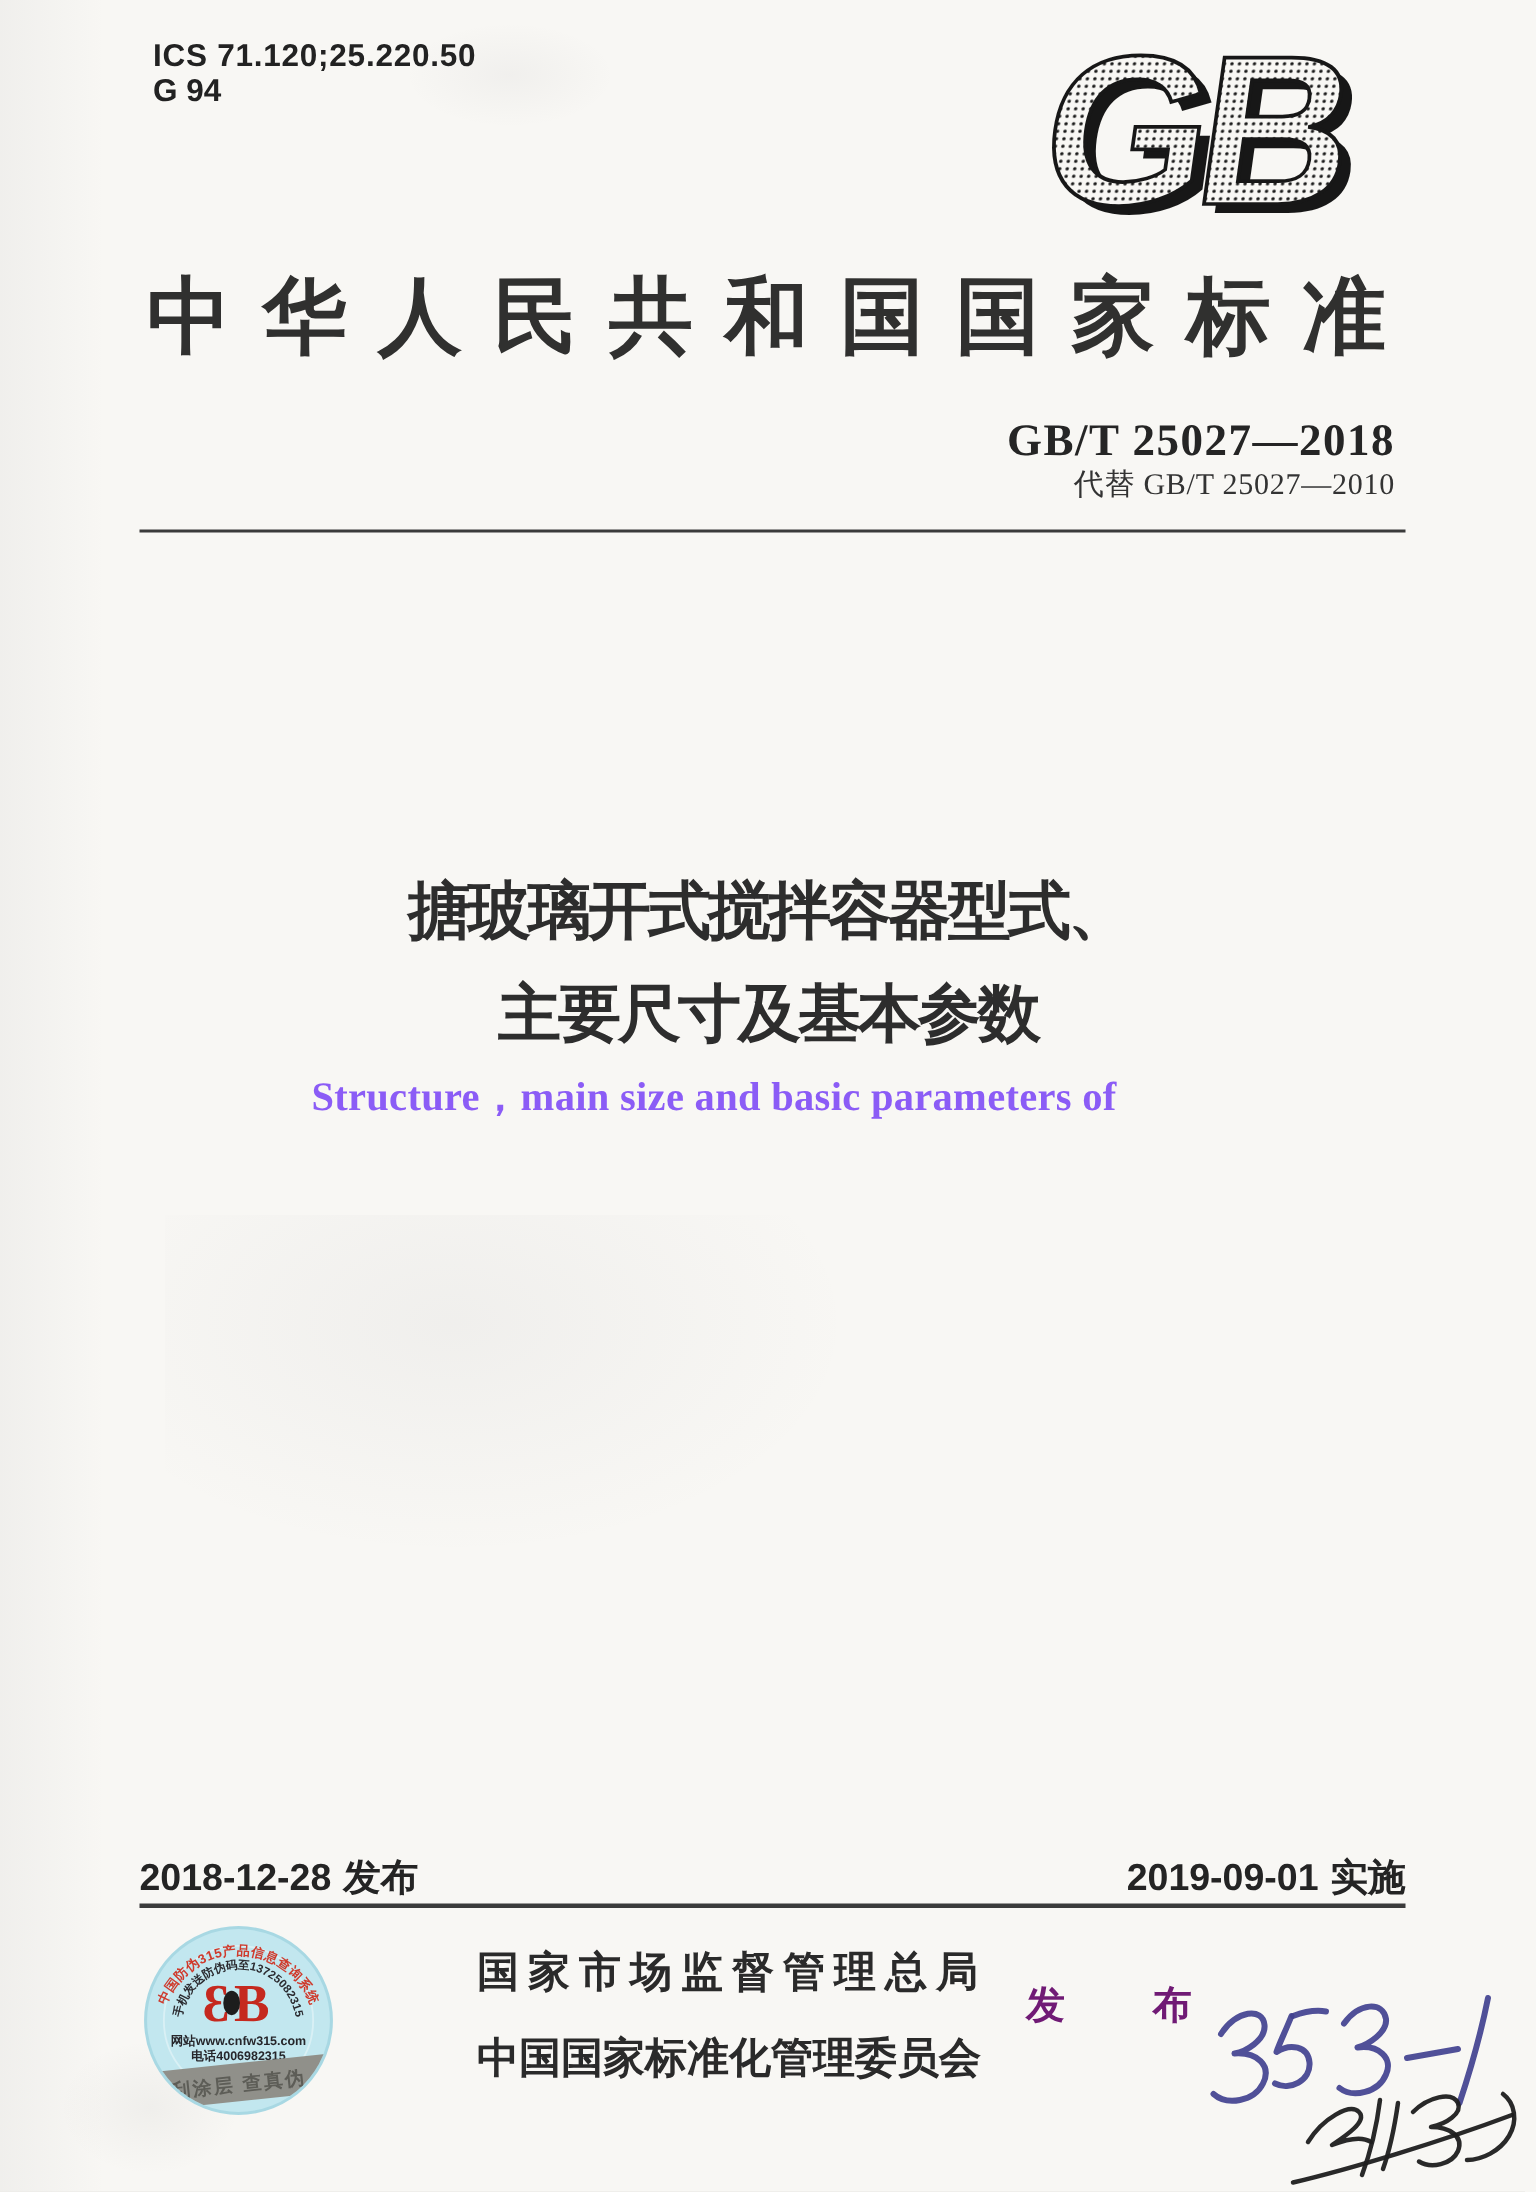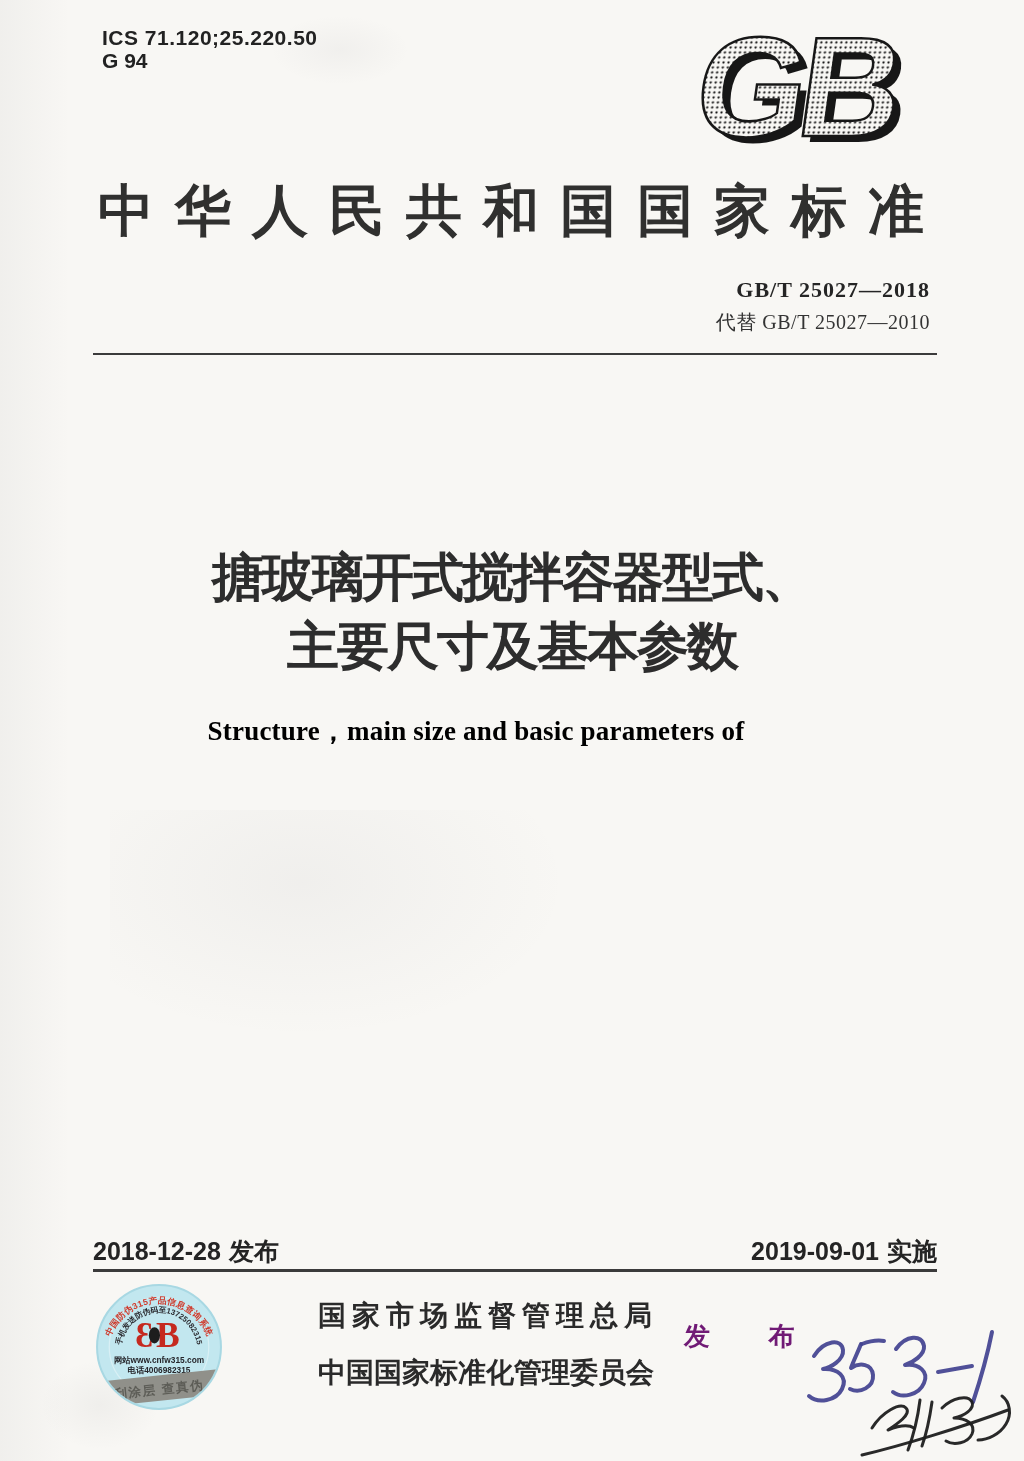--- a/index.html
+++ b/index.html
@@ -31,33 +31,33 @@
   .gb-logo{position:absolute;left:683px;top:20px;width:228px;height:132px;}
   .gb-shadow{font-family:"Liberation Sans", sans-serif;font-weight:900;font-size:142px;
     letter-spacing:-8px;fill:#171717;}
   .gb-face{font-family:"Liberation Sans", sans-serif;font-weight:900;font-size:142px;
     letter-spacing:-8px;fill:url(#halftone);stroke:#171717;stroke-width:2.5px;}
 
   .nat-title{position:absolute;left:98px;top:174px;width:860px;
     font-weight:700;font-size:56px;letter-spacing:21px;white-space:nowrap;color:#30302f;}
 
   .std-code{position:absolute;right:94px;top:277px;text-align:right;
-    font-weight:700;font-size:22px;letter-spacing:1px;color:#252525;}
+    font-weight:700;font-size:30px;letter-spacing:1px;color:#252525;}
   .replaces{position:absolute;right:94px;top:309px;text-align:right;
     font-size:20px;letter-spacing:.5px;color:#333;}
 
   .rule{position:absolute;left:93px;width:844px;background:#3b3b3b;}
   .rule-top{top:353px;height:2px;}
   .rule-bottom{top:1269px;height:3px;}
 
-  .main-title{position:absolute;left:0;top:543px;width:1024px;text-align:center;
+  .main-title{position:absolute;left:0;top:572px;width:1024px;text-align:center;
     font-family:"Liberation Sans", sans-serif;font-weight:700;color:#2d2d2d;
-    font-size:52px;line-height:69px;letter-spacing:-2px;}
+    font-size:42px;line-height:69px;letter-spacing:-2px;}
   .en-title{position:absolute;left:0;top:712px;width:952px;text-align:center;
-    font-weight:700;font-size:27px;line-height:38px;color:#000000;letter-spacing:.2px;}
+    font-weight:700;font-size:27px;line-height:38px;color:#8b5cf6;letter-spacing:.2px;}
 
   .dates{position:absolute;left:93px;top:1235px;width:844px;
     display:flex;justify-content:space-between;
     font-family:"Liberation Sans", sans-serif;font-weight:600;font-size:25px;color:#242424;}
   .dates .lbl{margin-left:8px;}
 
   .seal{position:absolute;left:94px;top:1282px;width:130px;height:130px;}
   .seal-arc-red{font-family:"Liberation Sans", sans-serif;font-size:8.6px;font-weight:700;fill:#cf3a2c;letter-spacing:.4px;}
   .seal-arc-black{font-family:"Liberation Sans", sans-serif;font-size:7.6px;font-weight:600;fill:#2b2b30;}
   .seal-logo-glyph{font-family:"Liberation Serif", serif;font-weight:900;font-size:35px;fill:#c5291f;}

